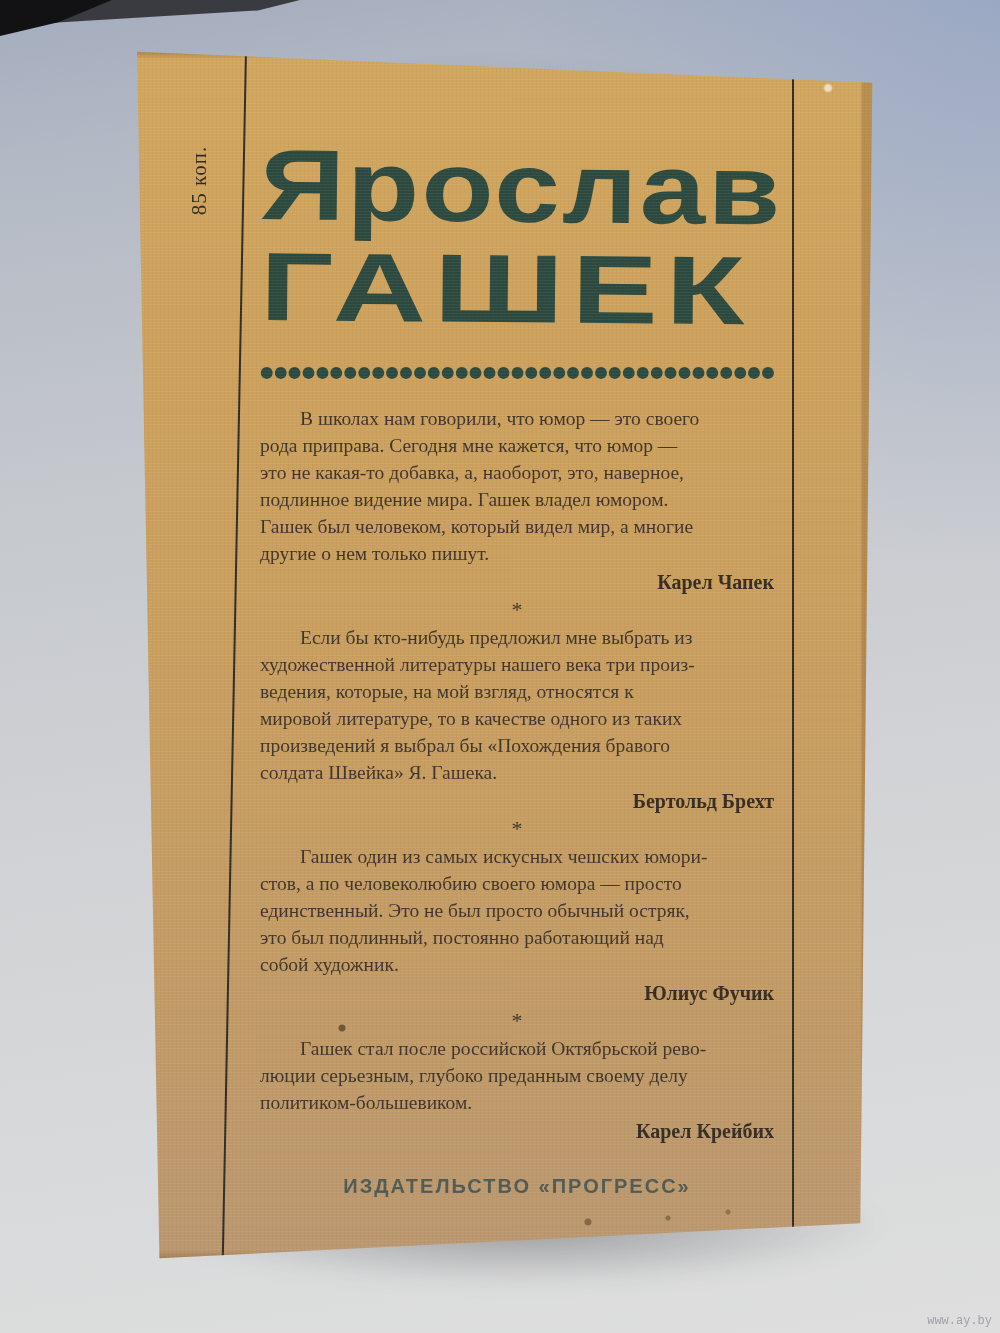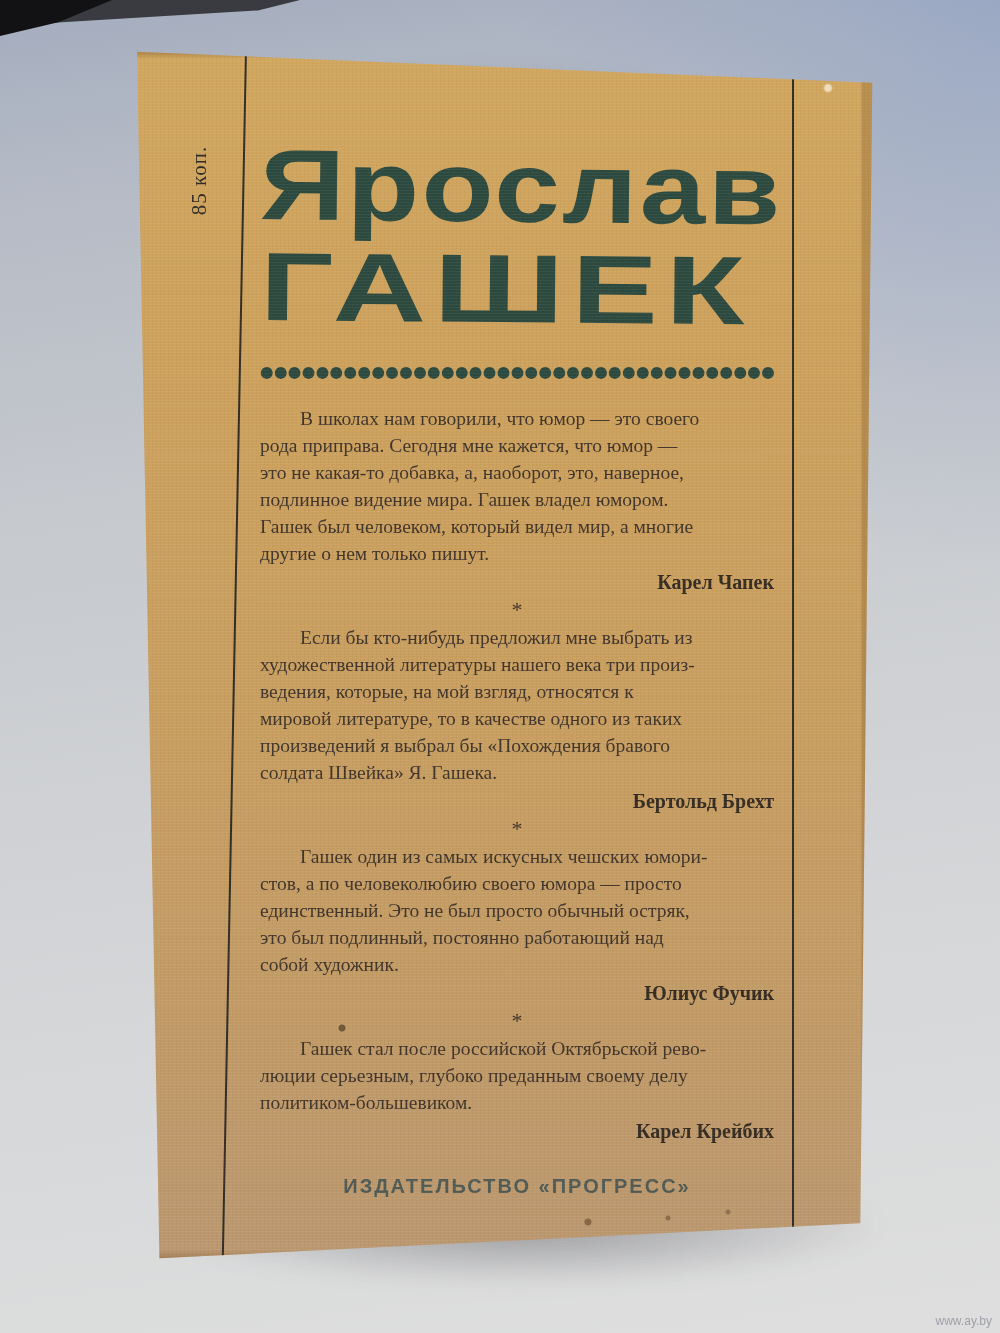--- a/index.html
+++ b/index.html
@@ -60,21 +60,21 @@
   .dots{margin-top:28px;font-family:"DejaVu Sans",sans-serif;font-size:15.5px;letter-spacing:0.4px;
     color:#2b493f;white-space:nowrap;overflow:hidden;}
   .quote{font-size:19.5px;line-height:27px;color:#3e332a;margin-top:4px;}
   .quote-first{margin-top:24px;}
   .quote-text{white-space:pre-line;text-indent:40px;text-align:justify;}
   .quote-author{text-align:right;font-weight:bold;margin-top:2px;color:#342b22;font-size:20px;}
   .asterisk{text-align:center;font-size:22px;line-height:20px;margin-top:4px;color:#3e332a;}
   .publisher{margin-top:30px;text-align:center;font-family:"Liberation Sans",sans-serif;font-weight:bold;
     font-size:20px;letter-spacing:2px;color:#4e5a55;}
 
-  .watermark{position:absolute;right:8px;bottom:5px;font-family:Liberation Sans, sans-serif;
+  .watermark{position:absolute;right:8px;bottom:5px;font-family:Liberation Mono, monospace;
     font-size:12px;color:#9fa1a8;}
 </style>
 </head>
 <body>
 
 <div class="scene">
 
   <div class="desk-obj-1"></div>
   <div class="desk-obj-2"></div>
   <div class="shadow-top"></div>

